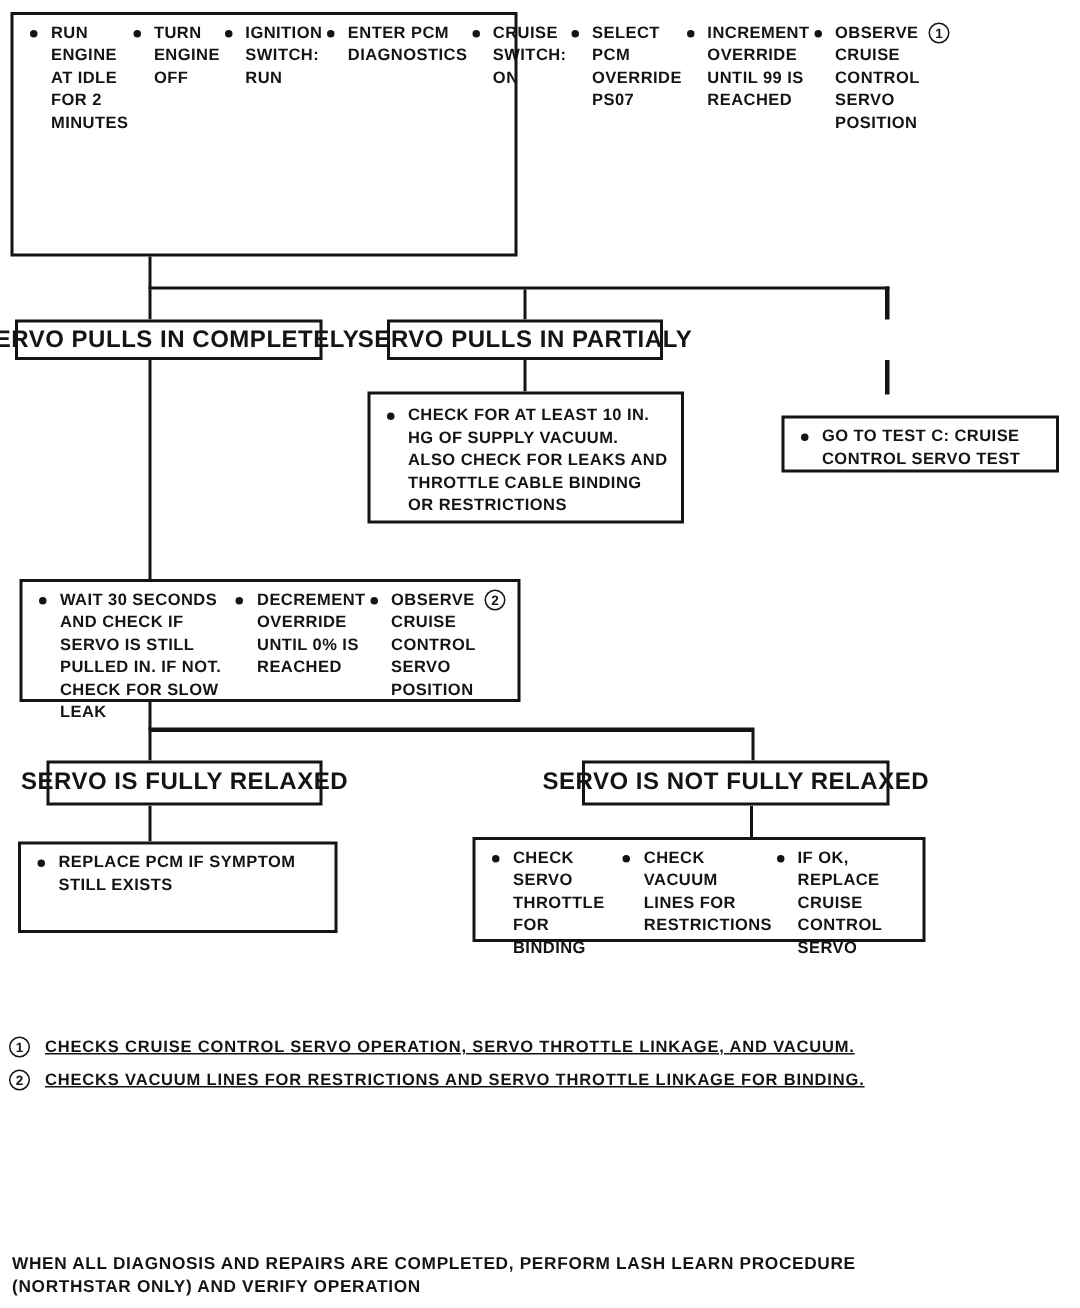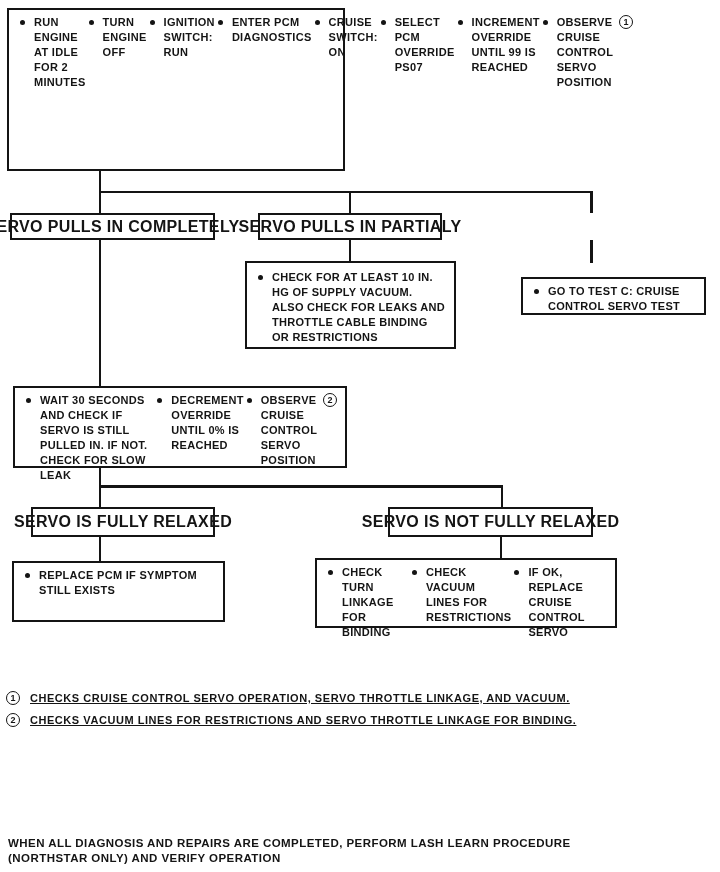--- a/index.html
+++ b/index.html
@@ -168,21 +168,21 @@
   <div class="box list-box" style="left:12px; top:561px; width:213px; height:61px;">
     <div class="brow">
       <span class="bullet"></span>
       <span class="btext">REPLACE PCM IF SYMPTOM STILL EXISTS</span>
     </div>
   </div>
 
   <div class="box list-box" style="left:315px; top:558px; width:302px; height:70px;">
     <div class="brow">
       <span class="bullet"></span>
-      <span class="btext">CHECK TURN LINKAGE FOR BINDING</span>
+      <span class="btext">CHECK SERVO THROTTLE FOR BINDING</span>
     </div>
     <div class="brow">
       <span class="bullet"></span>
       <span class="btext">CHECK VACUUM LINES FOR RESTRICTIONS</span>
     </div>
     <div class="brow">
       <span class="bullet"></span>
       <span class="btext">IF OK, REPLACE CRUISE CONTROL SERVO</span>
     </div>
   </div>

